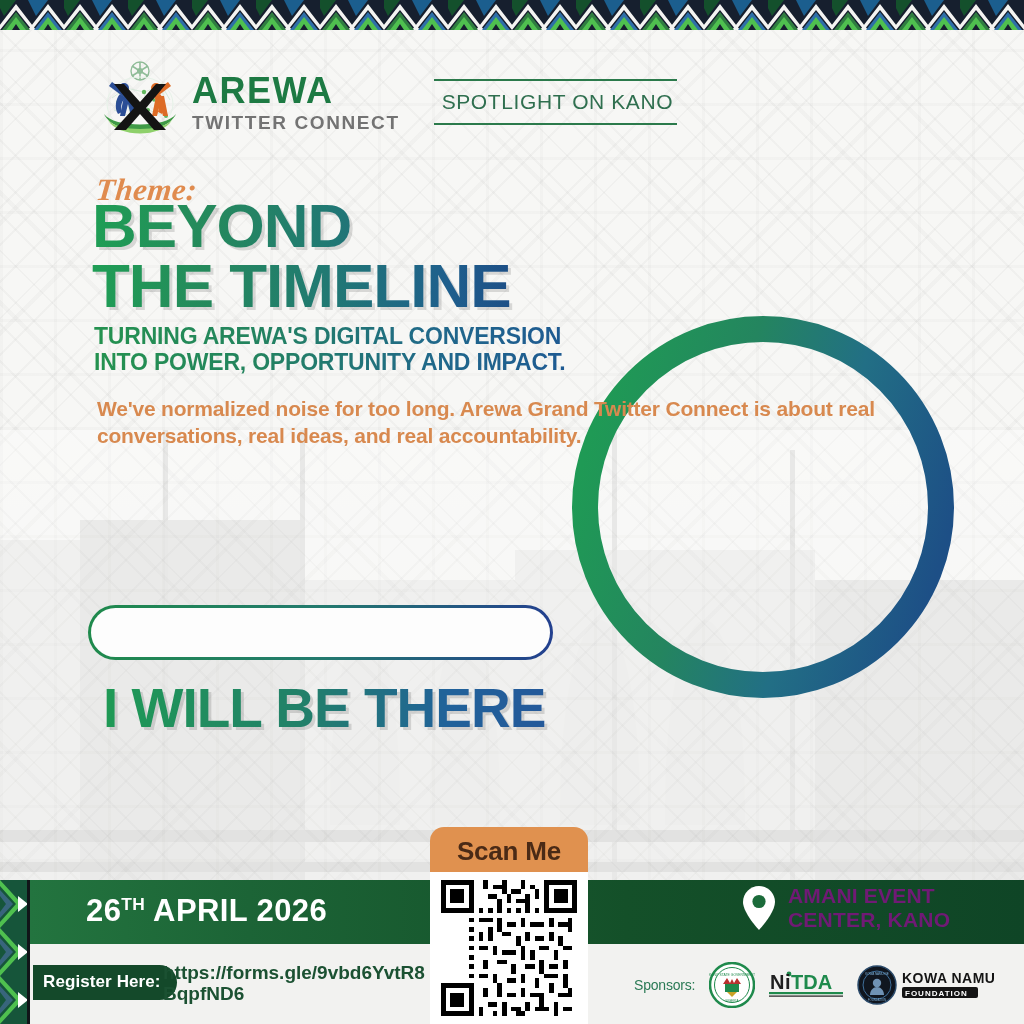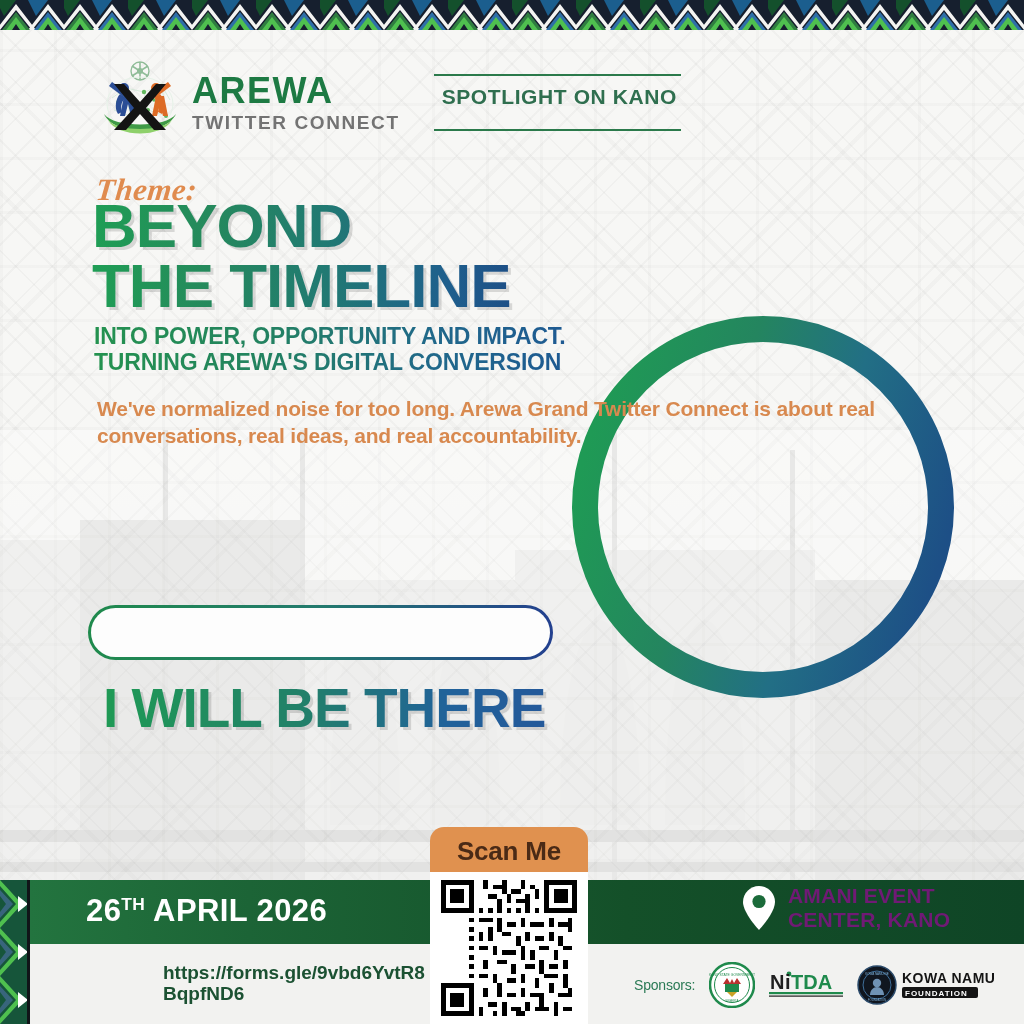--- a/index.html
+++ b/index.html
@@ -59,23 +59,23 @@
   .logo-mark{ width:88px; height:88px; position:relative; flex:none; }
   .brand{ margin-left:8px; line-height:1; }
   .brand-name{
     font-size:36px; font-weight:700; letter-spacing:1.5px; color:#1d7a43;
     font-family:"Liberation Sans", sans-serif;
   }
   .brand-sub{
     font-size:19px; font-weight:700; letter-spacing:1.6px; color:#737373; margin-top:4px;
   }
   .spotlight{
-    margin-left:34px; padding:9px 4px 20px 8px;
+    margin-left:34px; padding:9px 4px 9px 8px;
     border-top:2px solid #2b7a4b; border-bottom:2px solid #2b7a4b;
-    font-size:21px; letter-spacing:.6px; color:#2f6f4f; font-weight:700;
+    font-size:21px; letter-spacing:.6px; color:#2f6f4f; font-weight:400;
     white-space:nowrap;
   }
 
   
   .theme-label{
     position:absolute; left:96px; top:172px; z-index:5;
     font-family:"Liberation Serif", serif;
     font-style:italic; font-weight:700; font-size:31px; color:#e08b4e;
     letter-spacing:.5px; transform:skewX(-6deg);
   }
@@ -284,22 +284,22 @@
     </div>
     <div class="spotlight">SPOTLIGHT ON KANO</div>
   </div>
 
   <div class="theme-label">Theme:</div>
   <div class="big-title">
     <span class="l1">BEYOND</span>
     <span class="l2">THE TIMELINE</span>
   </div>
   <div class="subtitle">
+    <div>TURNING AREWA'S DIGITAL CONVERSION</div>
     <div>INTO POWER, OPPORTUNITY AND IMPACT.</div>
-    <div>TURNING AREWA'S DIGITAL CONVERSION</div>
   </div>
   <div class="blurb">We've normalized noise for too long. Arewa Grand Twitter Connect is about real conversations, real ideas, and real accountability.</div>
 
   <svg class="ring" viewBox="0 0 390 390">
     <defs>
       <linearGradient id="ringGrad" x1="0" y1="0.35" x2="1" y2="0.65">
         <stop offset="0%" stop-color="#1f9a55"></stop>
         <stop offset="35%" stop-color="#24855f"></stop>
         <stop offset="65%" stop-color="#226f85"></stop>
         <stop offset="100%" stop-color="#1d4f86"></stop>
@@ -426,20 +426,21 @@
           <rect x="24" y="26" width="1" height="3"></rect>
         <rect x="26" y="27" width="2" height="1"></rect>
         <rect x="8" y="27" width="1" height="2"></rect>
           <rect x="11" y="28" width="1" height="1"></rect>
         <rect x="16" y="28" width="2" height="1"></rect>
           <rect x="21" y="25" width="1" height="2"></rect>
       </g>
     </svg>
   </div>
 
+  <div class="reg-pill">Register Here:</div>
   <div class="reg-url">https://forms.gle/9vbd6YvtR8BqpfND6</div>
 
   <div class="sponsors">
     <div class="sponsors-label">Sponsors:</div>
 
     <svg class="sp-logo" width="46" height="46" viewBox="0 0 46 46">
       <circle cx="23" cy="23" r="22" fill="#ffffff" stroke="#1f8a4c" stroke-width="2.5"></circle>
       <circle cx="23" cy="23" r="17.5" fill="#ffffff" stroke="#1f8a4c" stroke-width="1"></circle>
       <path d="M23 9 a14 14 0 0 1 0 0" fill="none"></path>
       <text x="23" y="14" font-size="3.4" fill="#1f8a4c" text-anchor="middle" font-family="Liberation Sans, sans-serif">KANO STATE GOVERNMENT</text>

